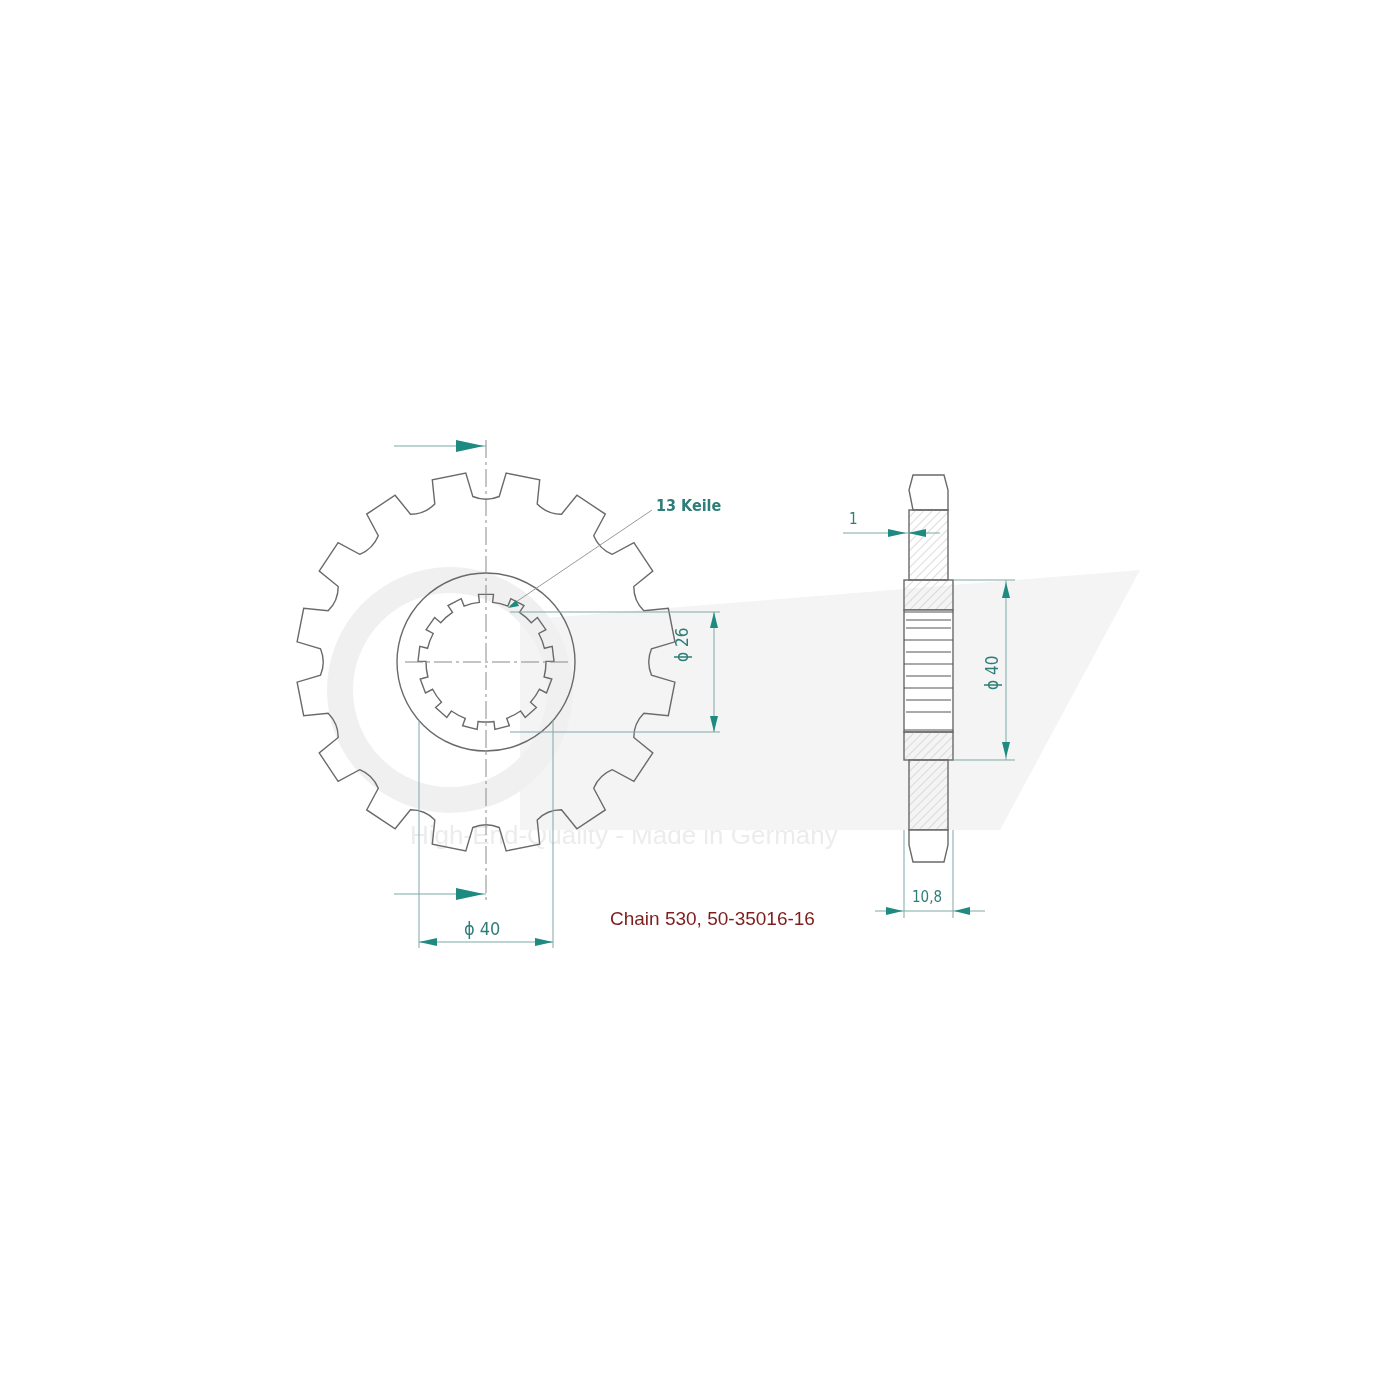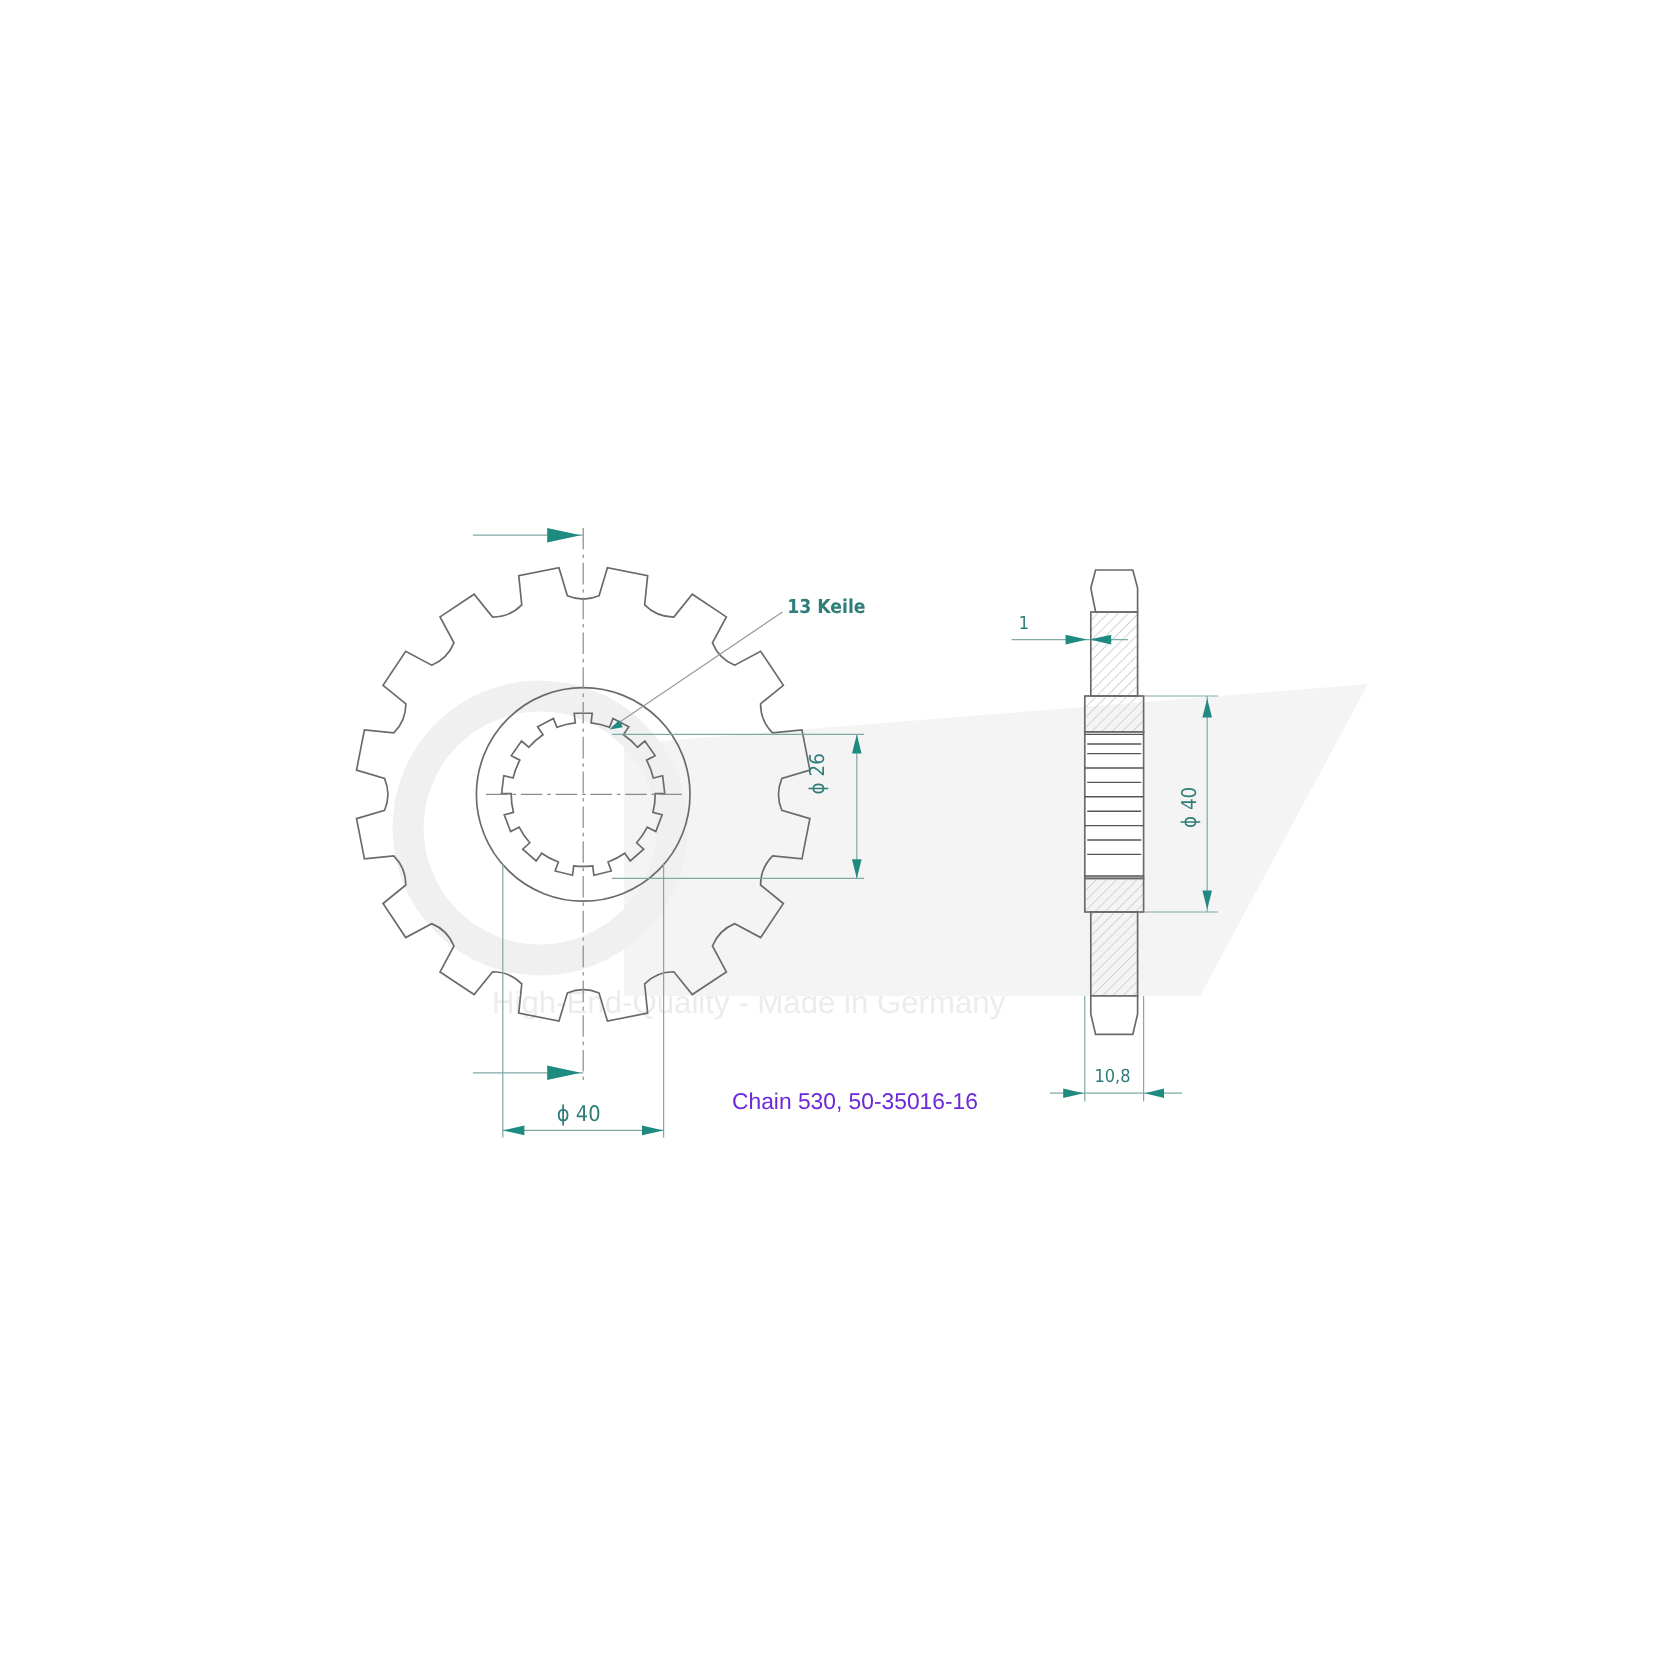--- a/index.html
+++ b/index.html
@@ -1,19 +1,19 @@
 <!DOCTYPE html>
 <html><head>
 <meta charset="utf-8">
 <style>
   html, body { margin:0; padding:0; background:#ffffff; }
   body { width:1400px; height:1400px; position:relative; overflow:hidden; font-family:"DejaVu Sans", sans-serif; }
   #canvas { position:absolute; left:0; top:0; width:1400px; height:1400px; }
   .label { position:absolute; color:#2e7d78; font-family:"DejaVu Sans Condensed","DejaVu Sans", sans-serif; white-space:nowrap; }
-  .caption { position:absolute; left:610px; top:908px; color:#6d28d9; font-family:"Liberation Sans", sans-serif; font-size:19px; }
+  .caption { position:absolute; left:610px; top:908px; color:#7f1d1d; font-family:"Liberation Sans", sans-serif; font-size:19px; }
   .wm { position:absolute; color:#ececec; font-family:"Liberation Sans", sans-serif; white-space:nowrap; }
 </style>
 </head>
 <body>
 
 <div id="canvas">
 
   <div class="wm" style="left:560px;top:628px;font-size:92px;font-weight:bold;font-style:italic;letter-spacing:-4px;color:#e2e2e2;">ceMOTO</div>
   <div class="wm" style="left:540px;top:762px;font-size:44px;font-weight:bold;font-style:italic;letter-spacing:22px;">SPROCKETS</div>
   <div class="wm" style="left:410px;top:820px;font-size:26px;">High-End-Quality - Made in Germany</div>

